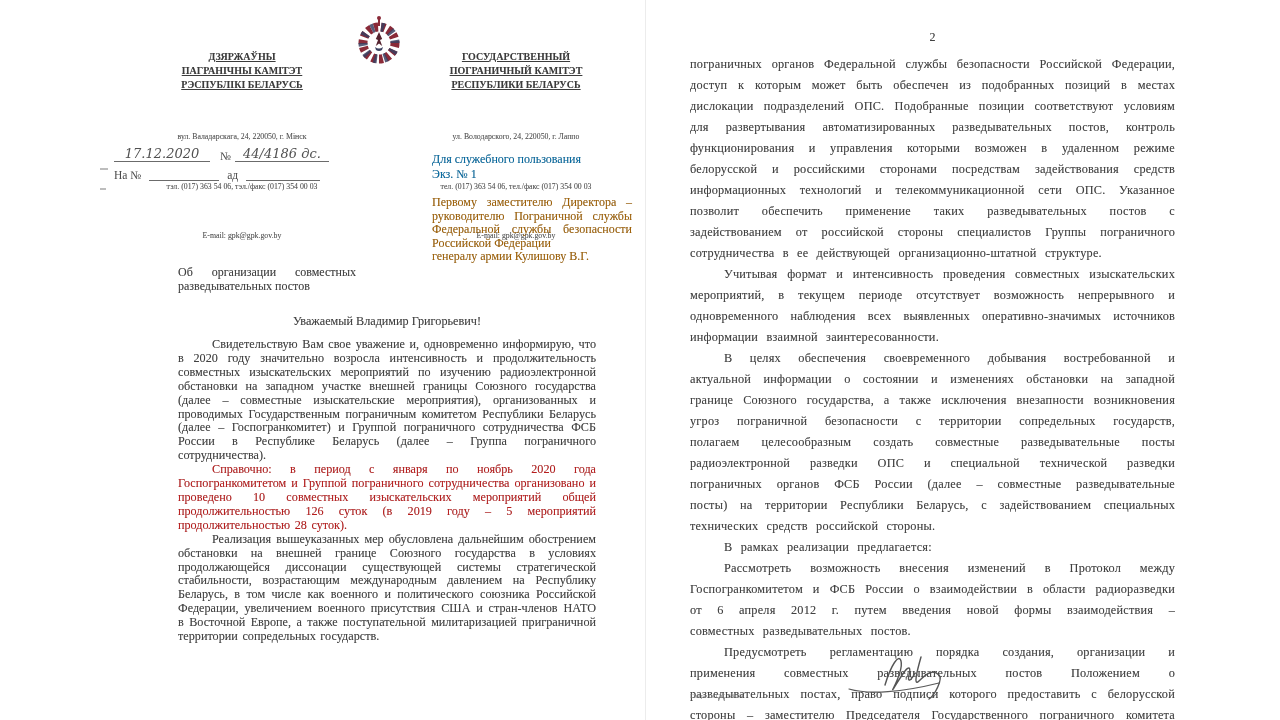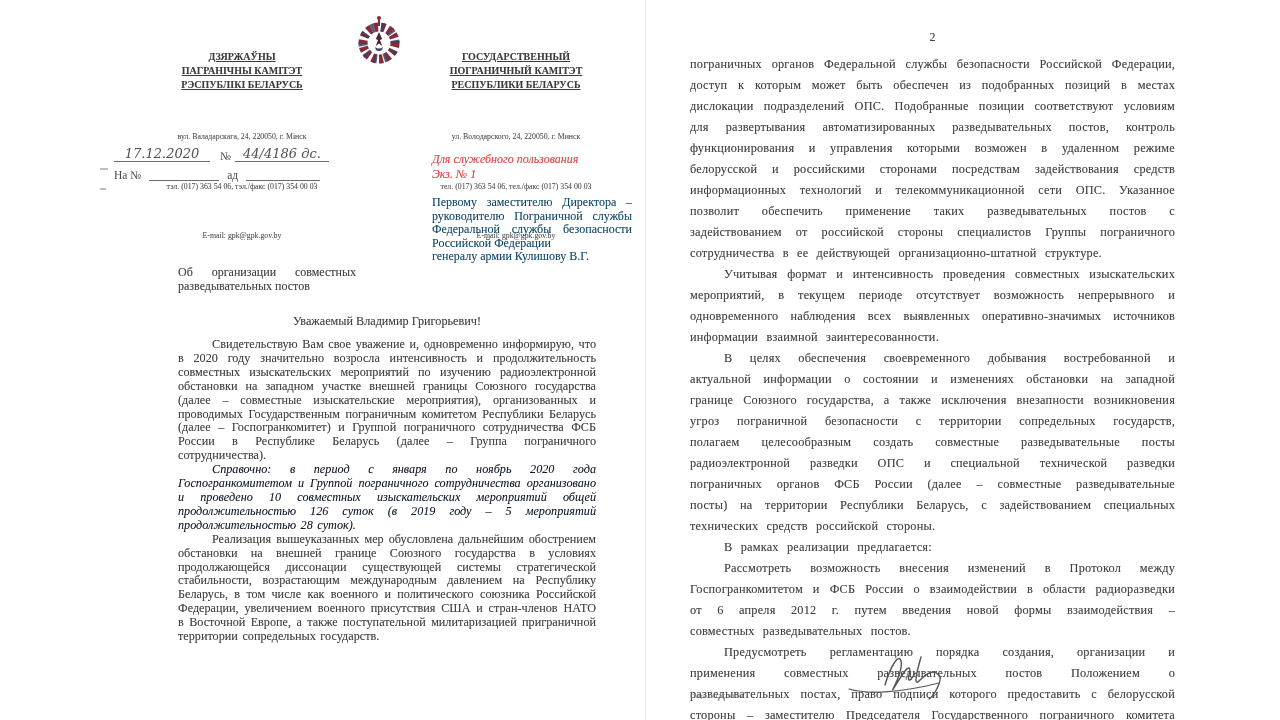--- a/index.html
+++ b/index.html
@@ -20,30 +20,30 @@
   .addr div{font-size:7.8px;line-height:9.6px;color:#555;margin-top:40px;}
   .emblem{width:48px;height:54px;margin-top:0;}
 
   
   .refblock{position:absolute;left:14px;top:146px;width:250px;font-size:11.5px;color:#4a4a4a;}
   .refrow{display:flex;align-items:flex-end;margin-bottom:6px;}
   .hw{font-family:"DejaVu Serif", serif;font-style:italic;font-size:13px;color:#505050;transform:rotate(-1.5deg);}
   .uline{border-bottom:1px solid #6b6b6b;display:inline-block;text-align:center;}
   .blank{display:inline-block;border-bottom:1px solid #6b6b6b;height:12px;}
 
-  .classif{position:absolute;left:332px;top:152px;font-size:12px;line-height:15px;color:#ef4444;font-style:italic;}
-  .addressee{position:absolute;left:332px;top:196px;width:200px;font-size:12px;line-height:13.6px;color:#0c4a6e;}
+  .classif{position:absolute;left:332px;top:152px;font-size:12px;line-height:15px;color:#0369a1;}
+  .addressee{position:absolute;left:332px;top:196px;width:200px;font-size:12px;line-height:13.6px;color:#a16207;}
   .spread{text-align:justify;text-align-last:justify;}
 
   .subject{position:absolute;left:78px;top:266px;width:178px;font-size:12px;line-height:13.8px;}
   .salutation{position:absolute;left:78px;top:314px;width:418px;text-align:center;font-size:12.2px;}
 
   .body1{position:absolute;left:78px;top:338px;width:418px;}
   .body1 p{margin:0;font-size:12.2px;line-height:13.9px;text-align:justify;text-indent:34px;word-spacing:1.5px;}
-  .note{font-style:italic;color:#0f172a;}
+  .note{color:#b91c1c;}
   .fill-last{text-align-last:justify;}
 
   
   .pagenum{position:absolute;left:42px;top:30px;width:485px;text-align:center;font-size:12px;}
   .body2{position:absolute;left:42px;top:54px;width:485px;}
   .body2 p{margin:0;font-size:12.3px;line-height:21px;text-align:justify;text-indent:34px;word-spacing:5px;letter-spacing:0.2px;}
   .body2 p.noindent{text-indent:0;}
   .closing{font-size:17px;text-indent:34px;}
   .sigblock{position:relative;margin-top:15px;font-size:12.3px;line-height:13.6px;word-spacing:1px;}
   .signame{position:absolute;right:6px;bottom:2px;}
@@ -87,21 +87,21 @@
         </svg>
       </div>
 
       <div class="hcol txt">
         <div class="org">
           <div>ГОСУДАРСТВЕННЫЙ</div>
           <div>ПОГРАНИЧНЫЙ КАМІТЭТ</div>
           <div>РЕСПУБЛИКИ БЕЛАРУСЬ</div>
         </div>
         <div class="addr">
-          <div>ул. Володарского, 24, 220050, г. Минск</div>
+          <div>ул. Володарского, 24, 220050, г. Лаппо</div>
           <div>тел. (017) 363 54 06, тел./факс (017) 354 00 03</div>
           <div>E-mail: gpk@gpk.gov.by</div>
         </div>
       </div>
     </div>
 
     <div class="refblock">
       <div class="refrow">
         <span class="uline" style="width:96px;"><span class="hw">17.12.2020</span></span>
         <span style="margin:0 4px 0 10px;">№</span>

